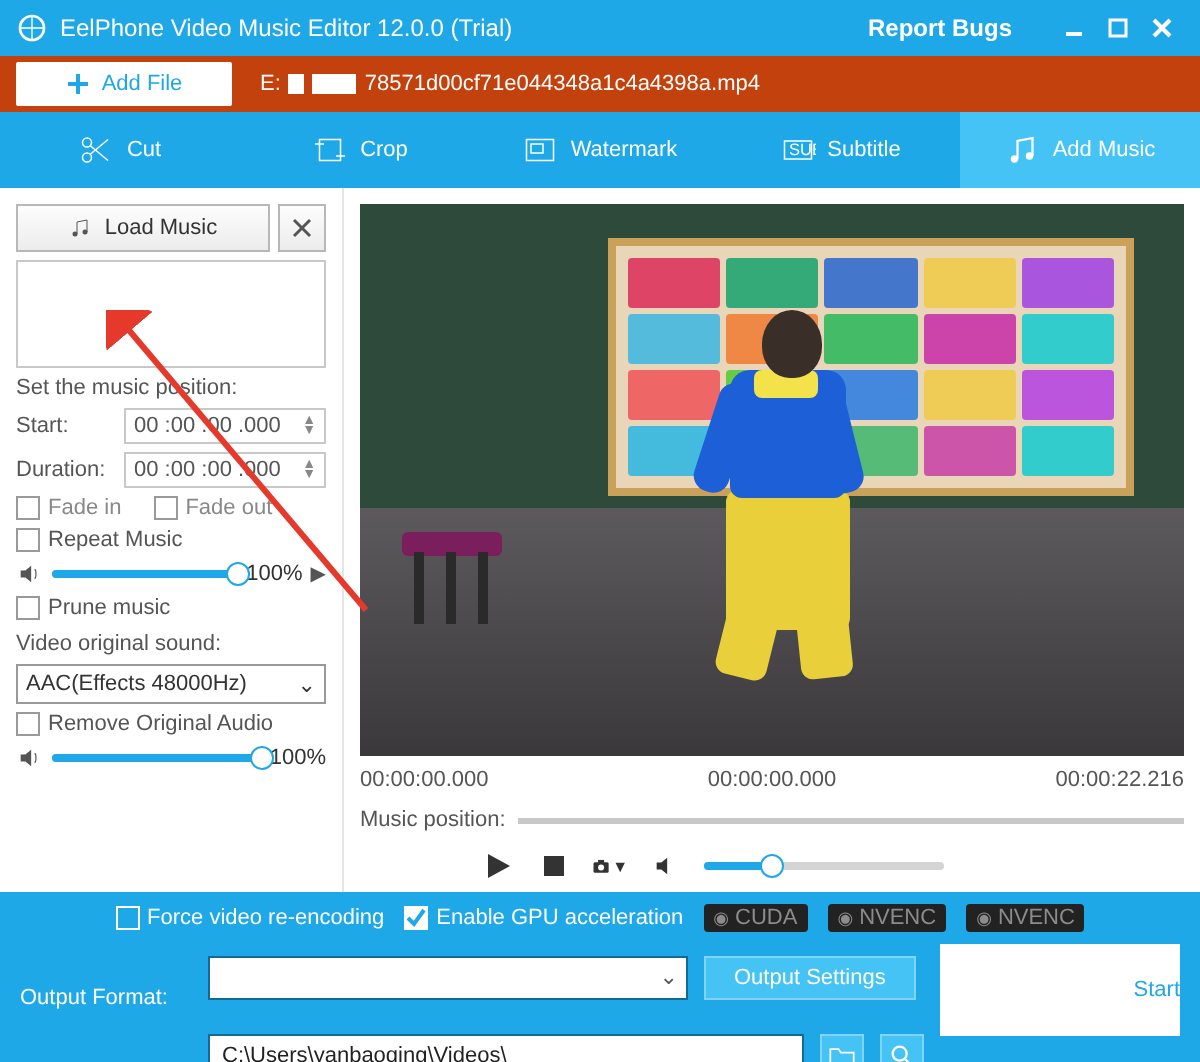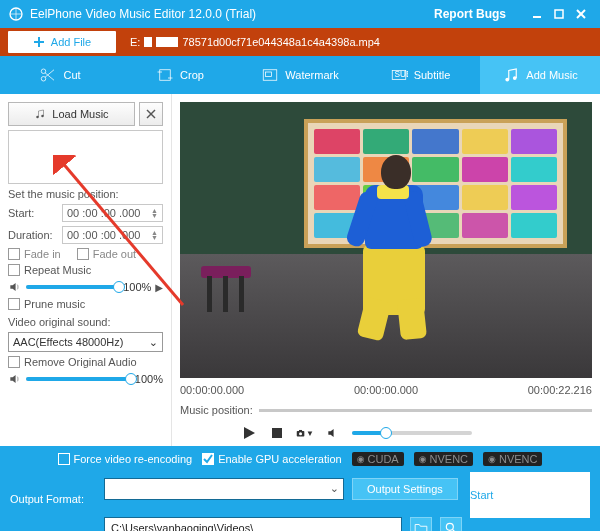--- a/index.html
+++ b/index.html
@@ -47,21 +47,21 @@
 .footer{height:85px;background:#1fa8e8;padding:6px 10px 8px 10px;color:#fff;display:flex;flex-direction:column;gap:6px;}
 .optrow{display:flex;align-items:center;gap:10px;color:#fff;font-size:11px;justify-content:center;}
 .optrow .ck2{width:12px;height:12px;border:1px solid #fff;display:inline-flex;align-items:center;justify-content:center;}
 .optrow .ck2.on{background:#fff;}
 .badge{background:#222;color:#8c8c8c;padding:1px 5px;font-size:9px;border-radius:2px;display:inline-flex;align-items:center;gap:3px;}
 .outrow{display:flex;align-items:center;gap:8px;color:#fff;}
 .outrow .olbl{width:86px;font-size:11px;color:#fff;margin-top:21px;}
 .outsel{width:240px;height:22px;background:#fff;border:1px solid #136a95;display:flex;align-items:center;padding:0 6px;font-size:11px;color:#222;position:relative;}
 .outsel .caret{position:absolute;right:4px;color:#555;}
 .outbtn{height:22px;padding:0 14px;background:#46c3f5;color:#fff;display:flex;align-items:center;justify-content:center;cursor:pointer;font-size:11px;border:1px solid #7fd4f7;}
-.startbtn{width:120px;height:46px;background:#fff;color:#1fa8e8;display:flex;align-items:center;justify-content:flex-start;font-size:18px;cursor:pointer;font-weight:500;}
+.startbtn{width:120px;height:46px;background:#fff;color:#1fa8e8;display:flex;align-items:center;justify-content:flex-end;font-size:18px;cursor:pointer;font-weight:500;}
 .outpath{flex:1;height:22px;background:#fff;border:1px solid #136a95;display:flex;align-items:center;padding:0 6px;font-size:11px;color:#222;}
 .iconbtn{width:22px;height:22px;background:#46c3f5;display:flex;align-items:center;justify-content:center;cursor:pointer;color:#fff;border:1px solid #7fd4f7;}
 .arrow{position:absolute;pointer-events:none;z-index:10;}
 
 .scene{position:absolute;inset:0;}
 .wall{position:absolute;top:0;left:0;right:0;height:55%;background:#2d4a3a;}
 .board{position:absolute;top:6%;left:30%;right:6%;height:47%;background:#e9d6b8;border:4px solid #c9a158;overflow:hidden;}
 .board .grid{position:absolute;inset:6px;display:grid;grid-template-columns:repeat(5,1fr);grid-template-rows:repeat(4,1fr);gap:3px;}
 .board .cell{border-radius:2px;}
 .floor{position:absolute;bottom:0;left:0;right:0;height:45%;background:linear-gradient(#5c5a5c,#3a383a);}

